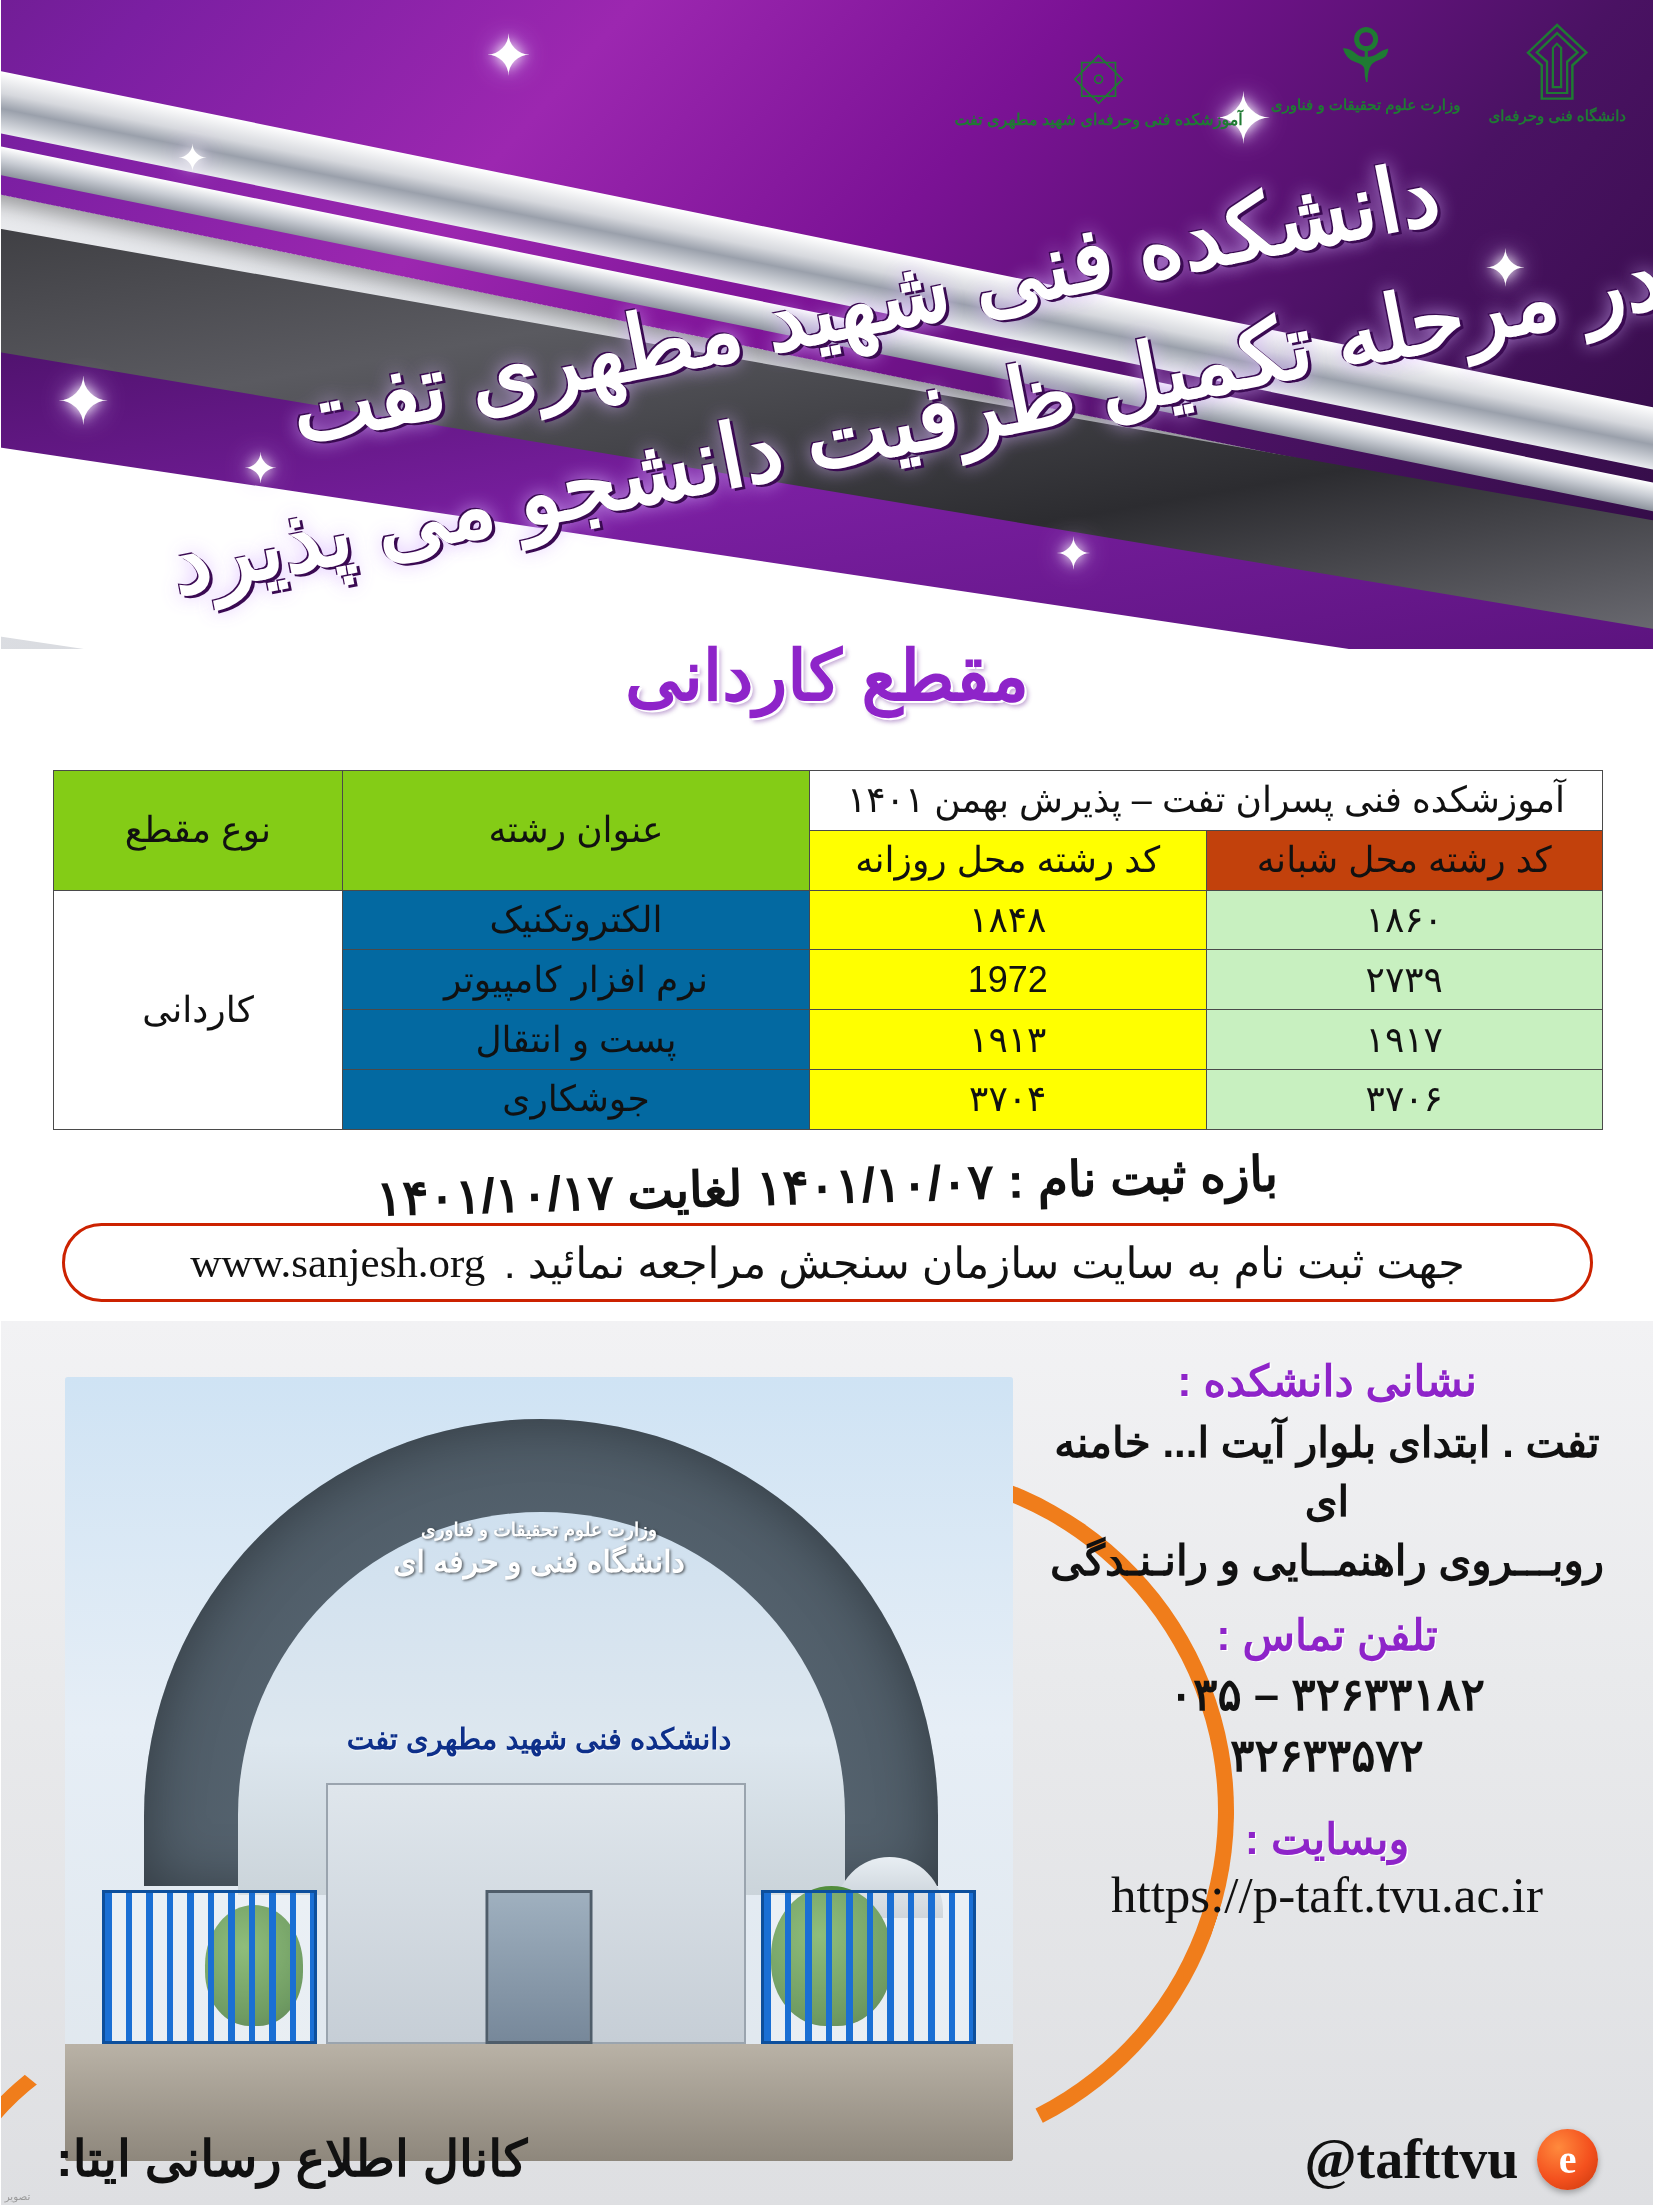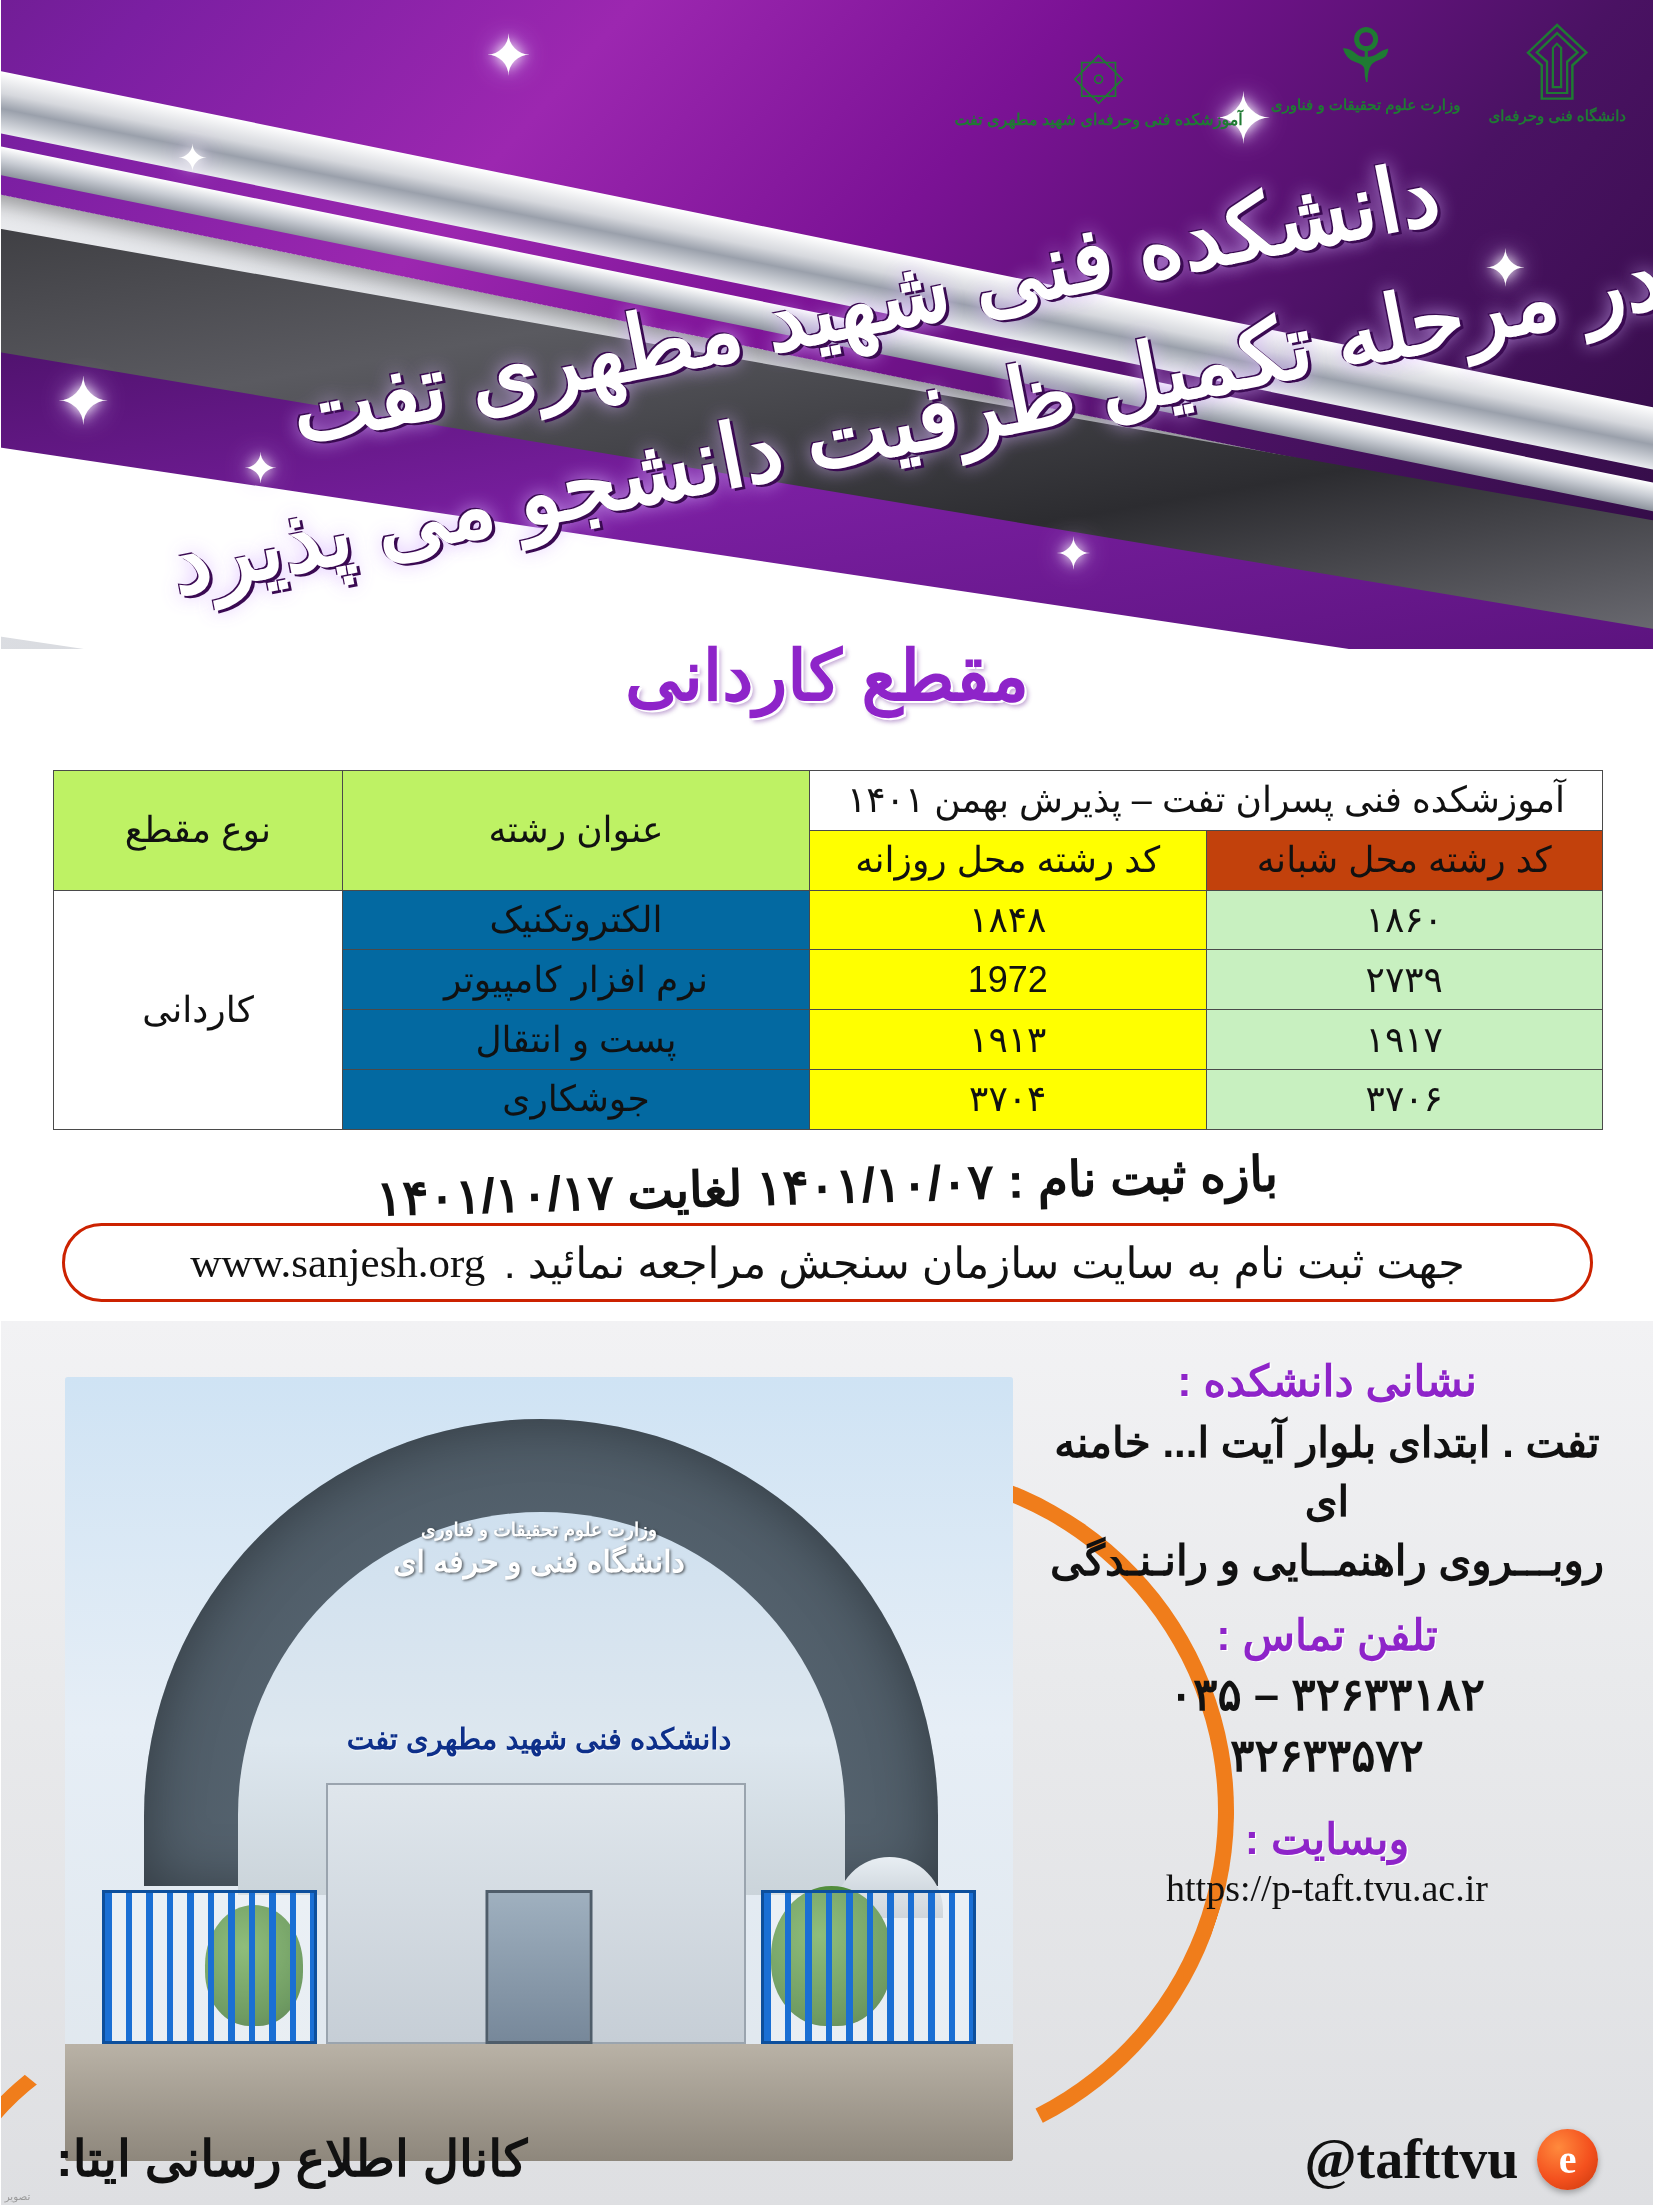--- a/index.html
+++ b/index.html
@@ -158,21 +158,21 @@
   .col-title { width: 467px; }
   .col-day { width: 373px; }
   .col-night { width: 420px; }
 
   th.hdr-span {
     background: #ffffff;
     font-size: 34px;
     font-weight: bold;
   }
   th.hdr-plain {
-    background: #bef264;
+    background: #84cc16;
     font-size: 37px;
     font-weight: bold;
   }
   th.hdr-yellow {
     background: #ffff00;
     font-weight: bold;
     font-size: 34px;
   }
   th.hdr-green {
     background: #c2410c;
@@ -390,21 +390,21 @@
     color: #8e24c9;
     font-weight: bold;
     font-size: 43px;
     margin-top: 27px;
     margin-bottom: 2.8px;
     text-shadow: 1.4px 1.4px 0 #fff;
   }
   .web-value {
     color: #111;
     font-family: "Liberation Serif", serif;
-    font-size: 38px;
+    font-size: 51px;
     direction: ltr;
   }
 
   
   .eitaa-row {
     position: absolute;
     bottom: 14px;
     right: 0;
     width: 1654px;
     display: flex;

